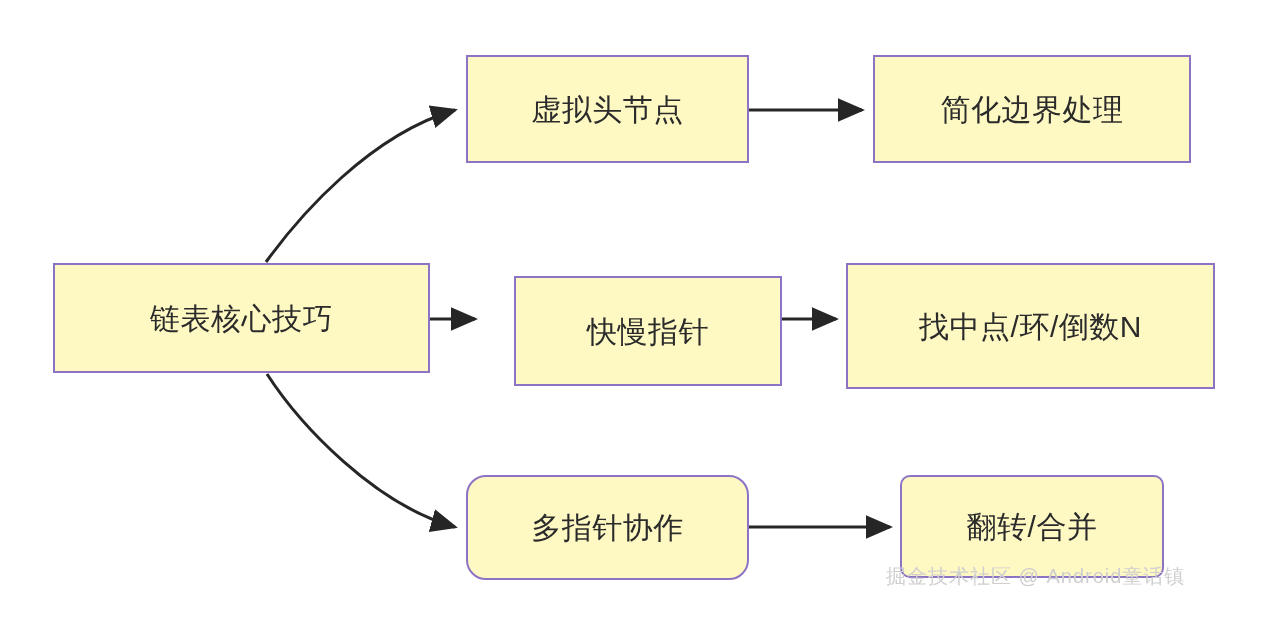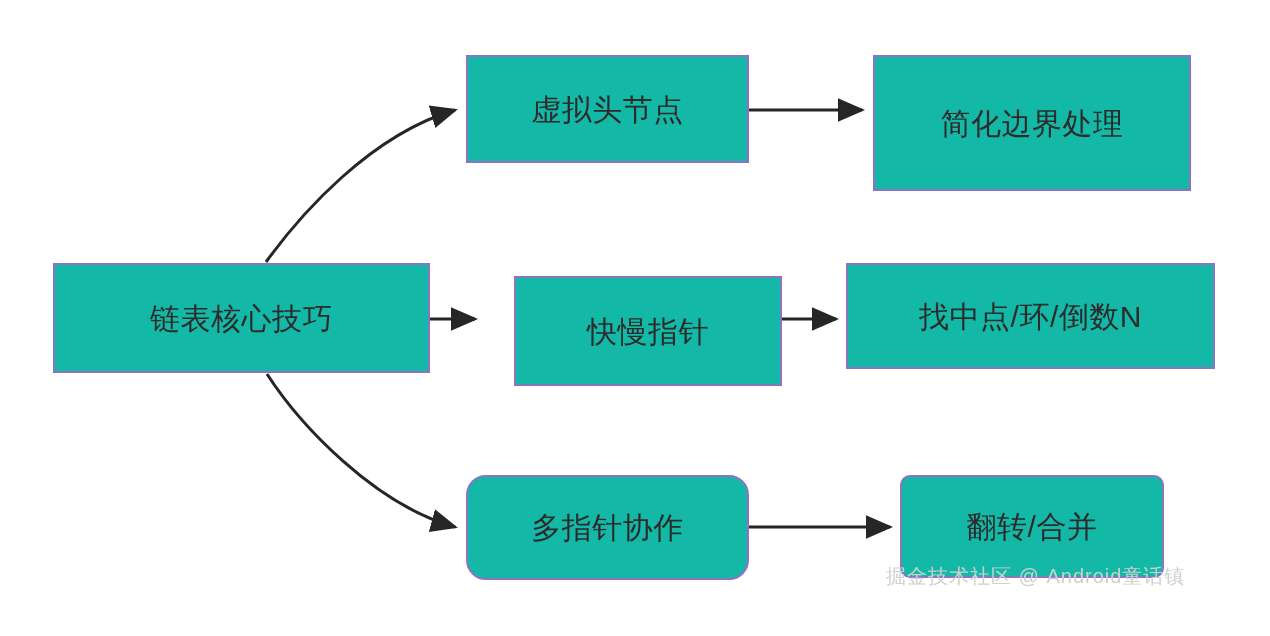--- a/index.html
+++ b/index.html
@@ -29,43 +29,43 @@
     left: 0;
     top: 0;
     width: 1270px;
     height: 636px;
     pointer-events: none;
   }
 
   .node {
     position: absolute;
     box-sizing: border-box;
-    background: #14b8a6;
+    background: #fef9c3;
     border: 2px solid #8d73c4;
     display: flex;
     align-items: center;
     justify-content: center;
     color: #2b2b2b;
     font-size: 30px;
     line-height: 1.1;
     letter-spacing: 0.5px;
     white-space: nowrap;
   }
 
   .node-label {
     display: block;
     text-align: center;
   }
 
   
   #node-root          { left: 53px;  top: 263px; width: 377px; height: 110px; }
   #node-dummy-head    { left: 466px; top: 55px;  width: 283px; height: 108px; }
-  #node-simplify      { left: 873px; top: 55px;  width: 318px; height: 136px; }
+  #node-simplify      { left: 873px; top: 55px;  width: 318px; height: 108px; }
   #node-fast-slow     { left: 486px; top: 276px; width: 268px; height: 110px; margin-left: 28px; }
-  #node-find          { left: 846px; top: 263px; width: 369px; height: 106px; }
+  #node-find          { left: 846px; top: 263px; width: 369px; height: 126px; }
   #node-multi-pointer { left: 466px; top: 475px; width: 283px; height: 105px; border-radius: 20px; }
   #node-reverse-merge { left: 900px; top: 475px; width: 264px; height: 103px; border-radius: 10px; }
 
   .watermark {
     position: absolute;
     left: 886px;
     top: 563px;
     font-size: 20px;
     color: #cfcfcf;
     letter-spacing: 1px;

